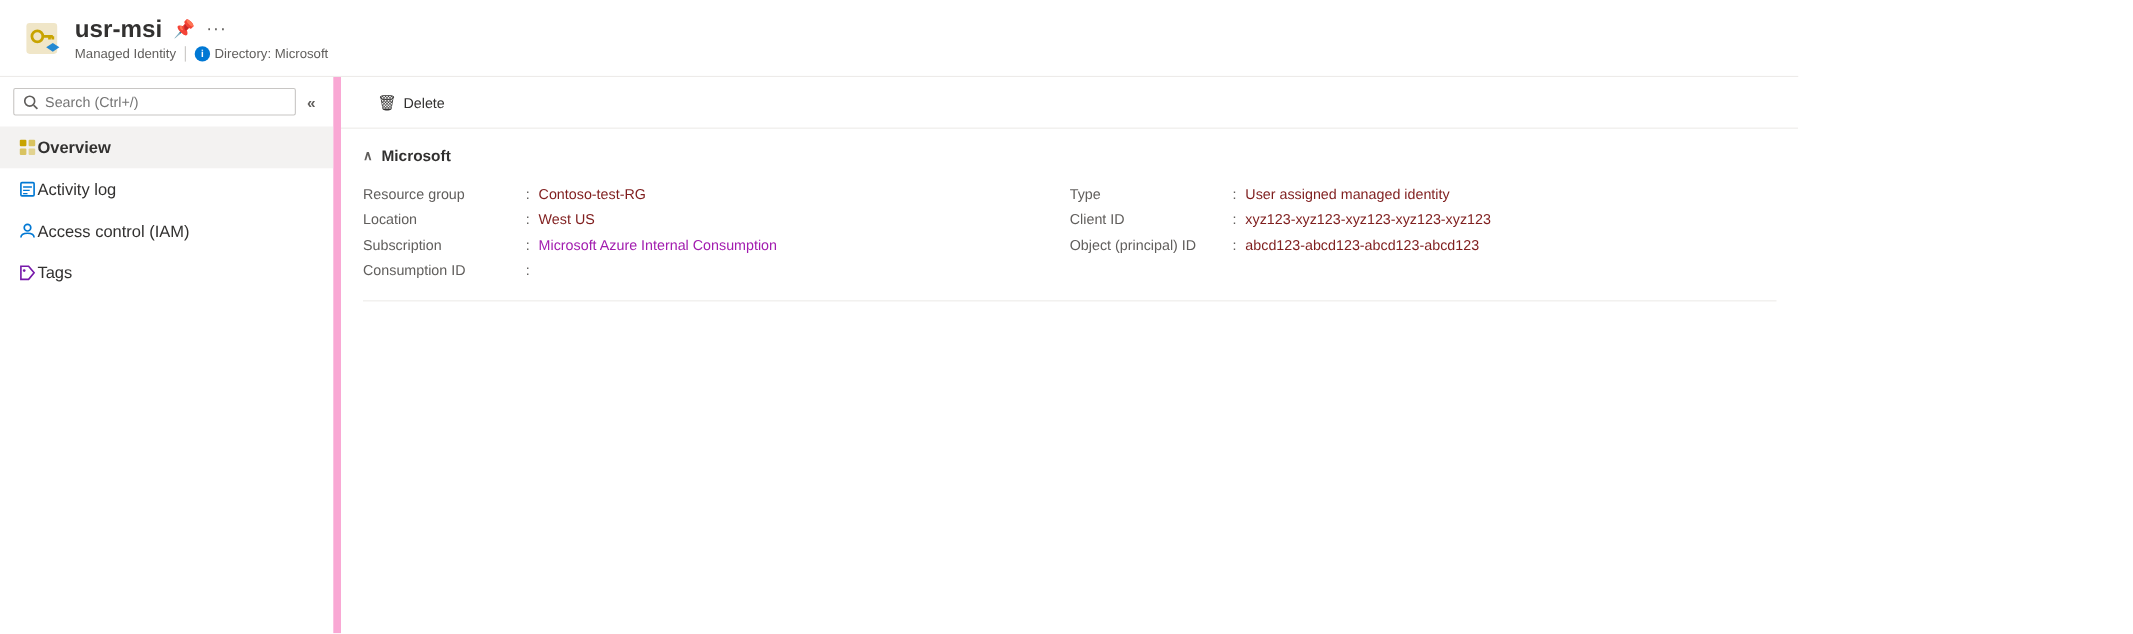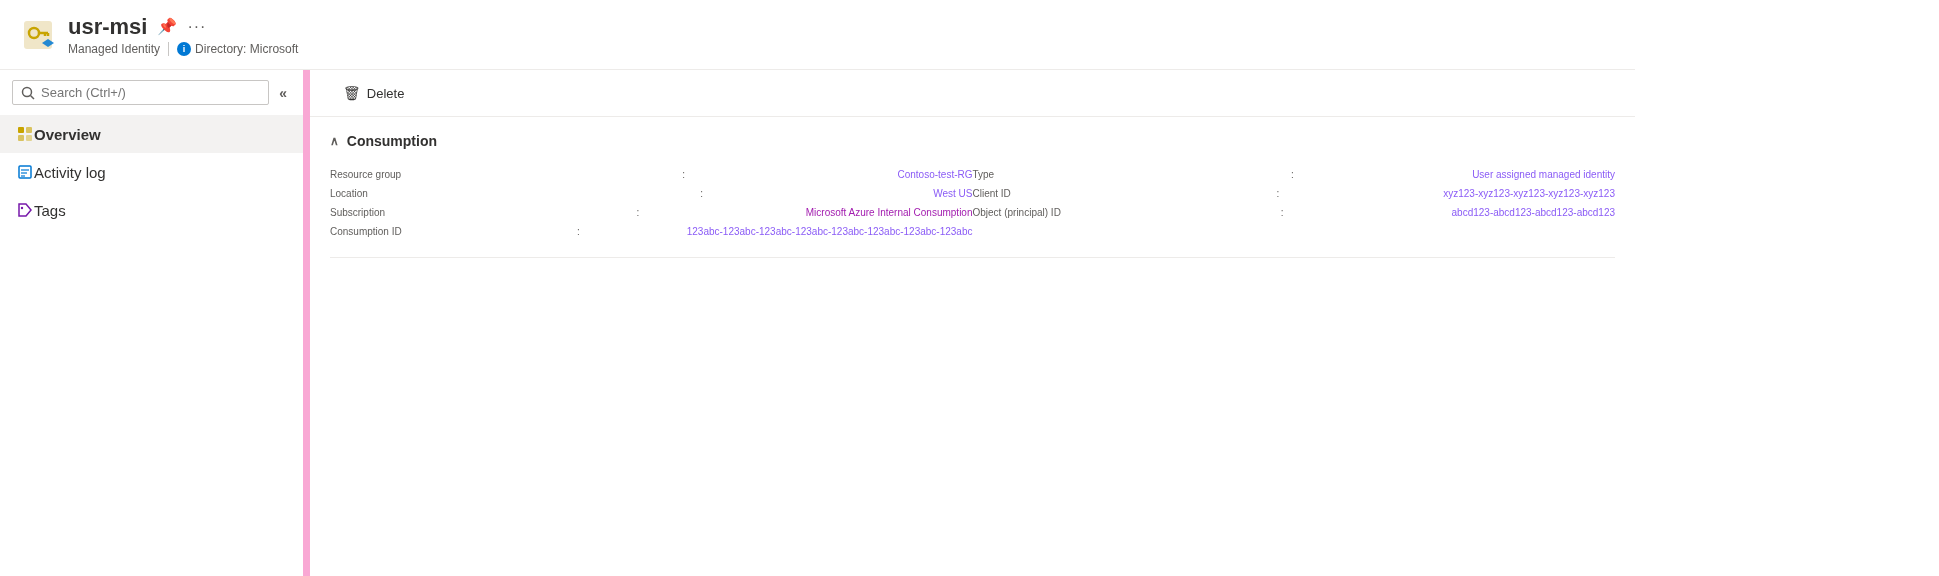--- a/index.html
+++ b/index.html
@@ -225,34 +225,33 @@
     }
     .essentials-left, .essentials-right {
       display: flex;
       flex-direction: column;
       gap: 0;
     }
     .essentials-row {
       display: flex;
       align-items: baseline;
       padding: 4px 0;
-      font-size: 10px;
-      justify-content: space-between;
+      font-size: 13px;
     }
     .essentials-label {
       color: #605e5c;
       min-width: 140px;
       flex-shrink: 0;
     }
     .essentials-separator {
       color: #605e5c;
       margin: 0 8px;
     }
     .essentials-value {
-      color: #8b5cf6;
+      color: #7f1d1d;
     }
     .essentials-value.link {
       color: #a21caf;
       cursor: pointer;
       text-decoration: none;
     }
     .divider-line {
       height: 1px;
       background: #edebe9;
       margin: 0 20px;
@@ -328,20 +327,29 @@
             <svg width="16" height="16" viewBox="0 0 16 16">
               <rect x="2" y="2" width="12" height="12" rx="1" fill="none" stroke="#0078d4" stroke-width="1.5"></rect>
               <line x1="4" y1="6" x2="12" y2="6" stroke="#0078d4" stroke-width="1.2"></line>
               <line x1="4" y1="9" x2="10" y2="9" stroke="#0078d4" stroke-width="1.2"></line>
               <line x1="4" y1="12" x2="8" y2="12" stroke="#0078d4" stroke-width="1.2"></line>
             </svg>
           </div>
           <span>Activity log</span>
         </div>
 
+        <div class="nav-item">
+          <div class="nav-icon">
+            <svg width="16" height="16" viewBox="0 0 16 16">
+              <circle cx="8" cy="5" r="3" fill="none" stroke="#0078d4" stroke-width="1.5"></circle>
+              <path d="M2 14 Q2 10 8 10 Q14 10 14 14" fill="none" stroke="#0078d4" stroke-width="1.5"></path>
+            </svg>
+          </div>
+          <span>Access control (IAM)</span>
+        </div>
 
         <div class="nav-item">
           <div class="nav-icon">
             <svg width="16" height="16" viewBox="0 0 16 16">
               <polygon points="2,2 9,2 14,8 9,14 2,14" fill="none" stroke="#7719aa" stroke-width="1.5"></polygon>
               <circle cx="5" cy="6" r="1.2" fill="#7719aa"></circle>
             </svg>
           </div>
           <span>Tags</span>
         </div>
@@ -355,21 +363,21 @@
       <div class="toolbar">
         <button class="toolbar-btn">
           <span class="delete-icon">🗑</span>
           <span>Delete</span>
         </button>
       </div>
 
       <div class="essentials-section">
         <div class="essentials-header">
           <span class="chevron-icon">∧</span>
-          <span>Consumption</span>
+          <span>Microsoft</span>
         </div>
 
         <div class="essentials-grid">
 
           <div class="essentials-left">
 
             <div class="essentials-row">
               <span class="essentials-label">Resource group</span>
               <span class="essentials-separator">:</span>
               <span class="essentials-value">Contoso-test-RG</span>
@@ -383,21 +391,20 @@
 
             <div class="essentials-row">
               <span class="essentials-label">Subscription</span>
               <span class="essentials-separator">:</span>
               <a class="essentials-value link">Microsoft Azure Internal Consumption</a>
             </div>
 
             <div class="essentials-row">
               <span class="essentials-label">Consumption ID</span>
               <span class="essentials-separator">:</span>
-              <span class="essentials-value">123abc-123abc-123abc-123abc-123abc-123abc-123abc-123abc</span>
             </div>
 
           </div>
 
           <div class="essentials-right">
 
             <div class="essentials-row">
               <span class="essentials-label">Type</span>
               <span class="essentials-separator">:</span>
               <span class="essentials-value">User assigned managed identity</span>

